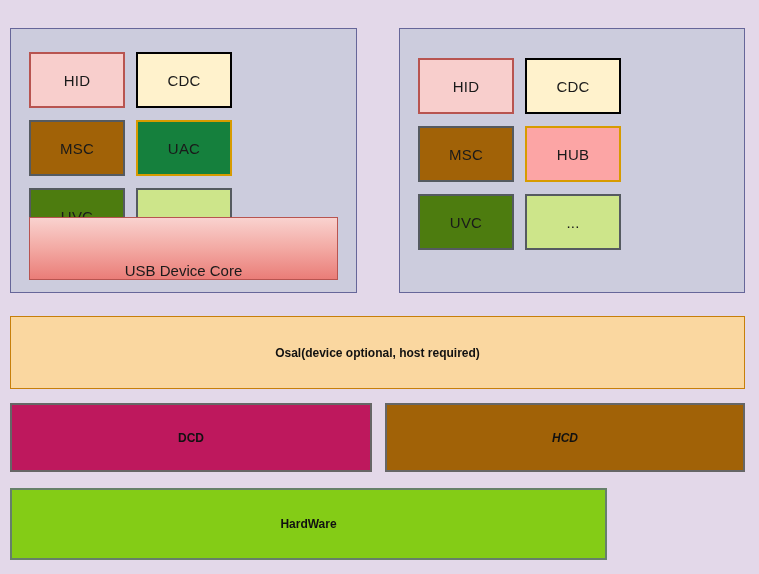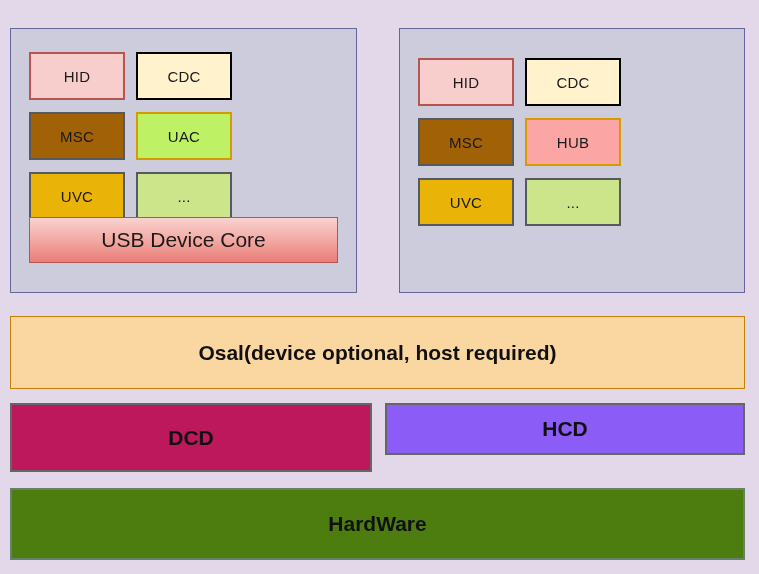--- a/index.html
+++ b/index.html
@@ -40,81 +40,81 @@
     flex-wrap: wrap;
     gap: 12px 11px;
     padding: 0 18px;
     box-sizing: border-box;
   }
   #grid-device { top: 23px; }
   #grid-host   { top: 29px; }
 
   .class-box {
     width: 96px;
-    height: 48px;
+    height: 56px;
     box-sizing: border-box;
     display: flex;
     align-items: center;
     justify-content: center;
     font-size: 15px;
     color: #1a1a1a;
     letter-spacing: .2px;
   }
   .cb-hid  { background: #f8cecc; border: 2px solid #b85450; }
   .cb-cdc  { background: #fff2cc; border: 2px solid #000000; }
   .cb-msc  { background: #a16207; border: 2px solid #555a60; }
-  .cb-uac  { background: #bef264; border: 2px solid #d79b00; }
+  .cb-uac  { background: #15803d; border: 2px solid #d79b00; }
   .cb-hub  { background: #fca5a5; border: 2px solid #d79b00; }
-  .cb-uvc  { background: #eab308; border: 2px solid #555a60; }
+  .cb-uvc  { background: #4d7c0f; border: 2px solid #555a60; }
   .cb-more { background: #cde58a; border: 2px solid #555a60; }
 
   
   .core-bar {
     position: absolute;
     left: 18px;
     right: 18px;
-    height: 46px;
+    height: 63px;
     box-sizing: border-box;
     border: 1px solid #b85450;
     background: linear-gradient(to bottom, #f9d2cf 0%, #f3aba5 48%, #ea7d78 100%);
     display: flex;
-    align-items: center;
+    align-items: flex-end;
     justify-content: center;
-    font-size: 21px;
+    font-size: 15px;
     color: #1a1a1a;
   }
   #core-device { top: 188px; }
   #core-host   { top: 194px; }
 
   
   .layer-bar {
     position: absolute;
     box-sizing: border-box;
     display: flex;
     align-items: center;
     justify-content: center;
-    font-size: 21px;
+    font-size: 12px;
     font-weight: bold;
     color: #111;
   }
   #bar-osal {
     left: 10px;  top: 316px;  width: 735px; height: 73px;
     background: #fad7a0; border: 1px solid #c77f0a;
   }
   #bar-dcd {
     left: 10px;  top: 403px;  width: 362px; height: 69px;
     background: #be185d; border: 2px solid #666666;
   }
   #bar-hcd {
-    left: 385px; top: 403px;  width: 360px; height: 52px;
-    background: #8b5cf6; border: 2px solid #666666;
+    left: 385px; top: 403px;  width: 360px; height: 69px;
+    background: #a16207; border: 2px solid #666666; font-style: italic;
   }
   #bar-hardware {
-    left: 10px;  top: 488px;  width: 735px; height: 72px;
-    background: #4d7c0f; border: 2px solid #66806a;
+    left: 10px;  top: 488px;  width: 597px; height: 72px;
+    background: #84cc16; border: 2px solid #66806a;
   }
 </style>
 </head>
 <body>
 
 <div id="diagram">
 
   <div class="stack-panel" id="panel-device">
 
     <div class="class-grid" id="grid-device">

